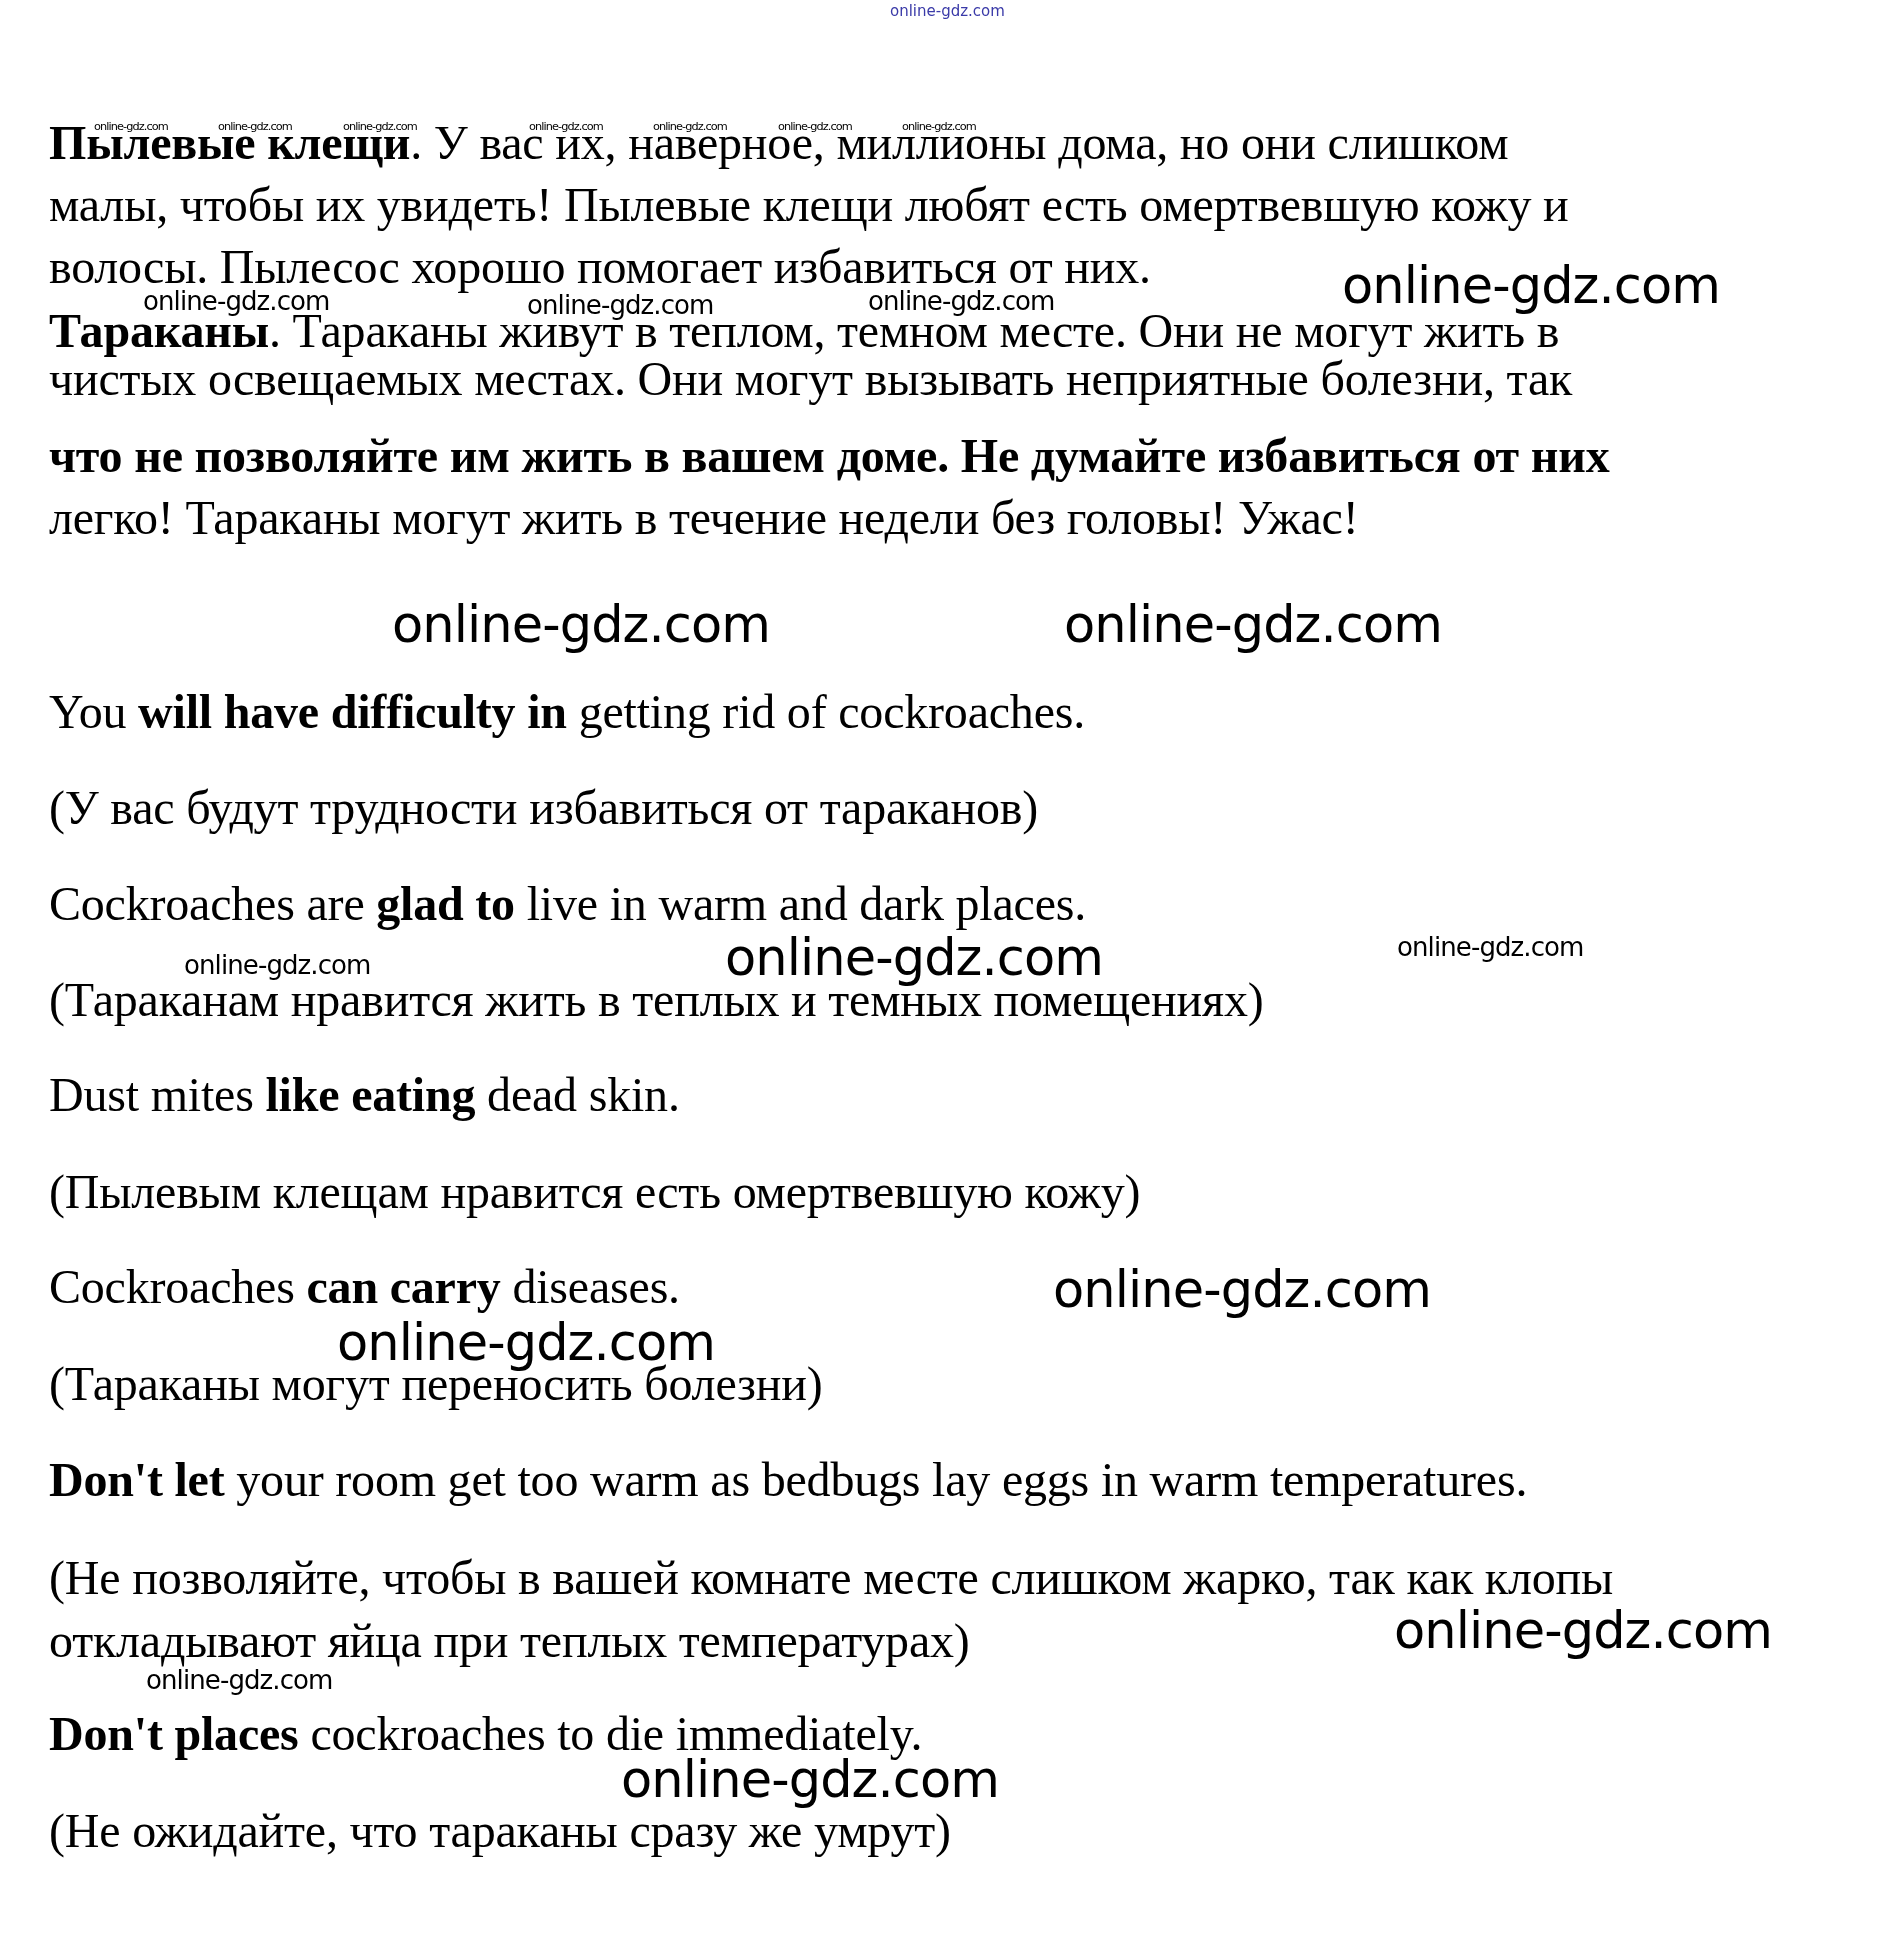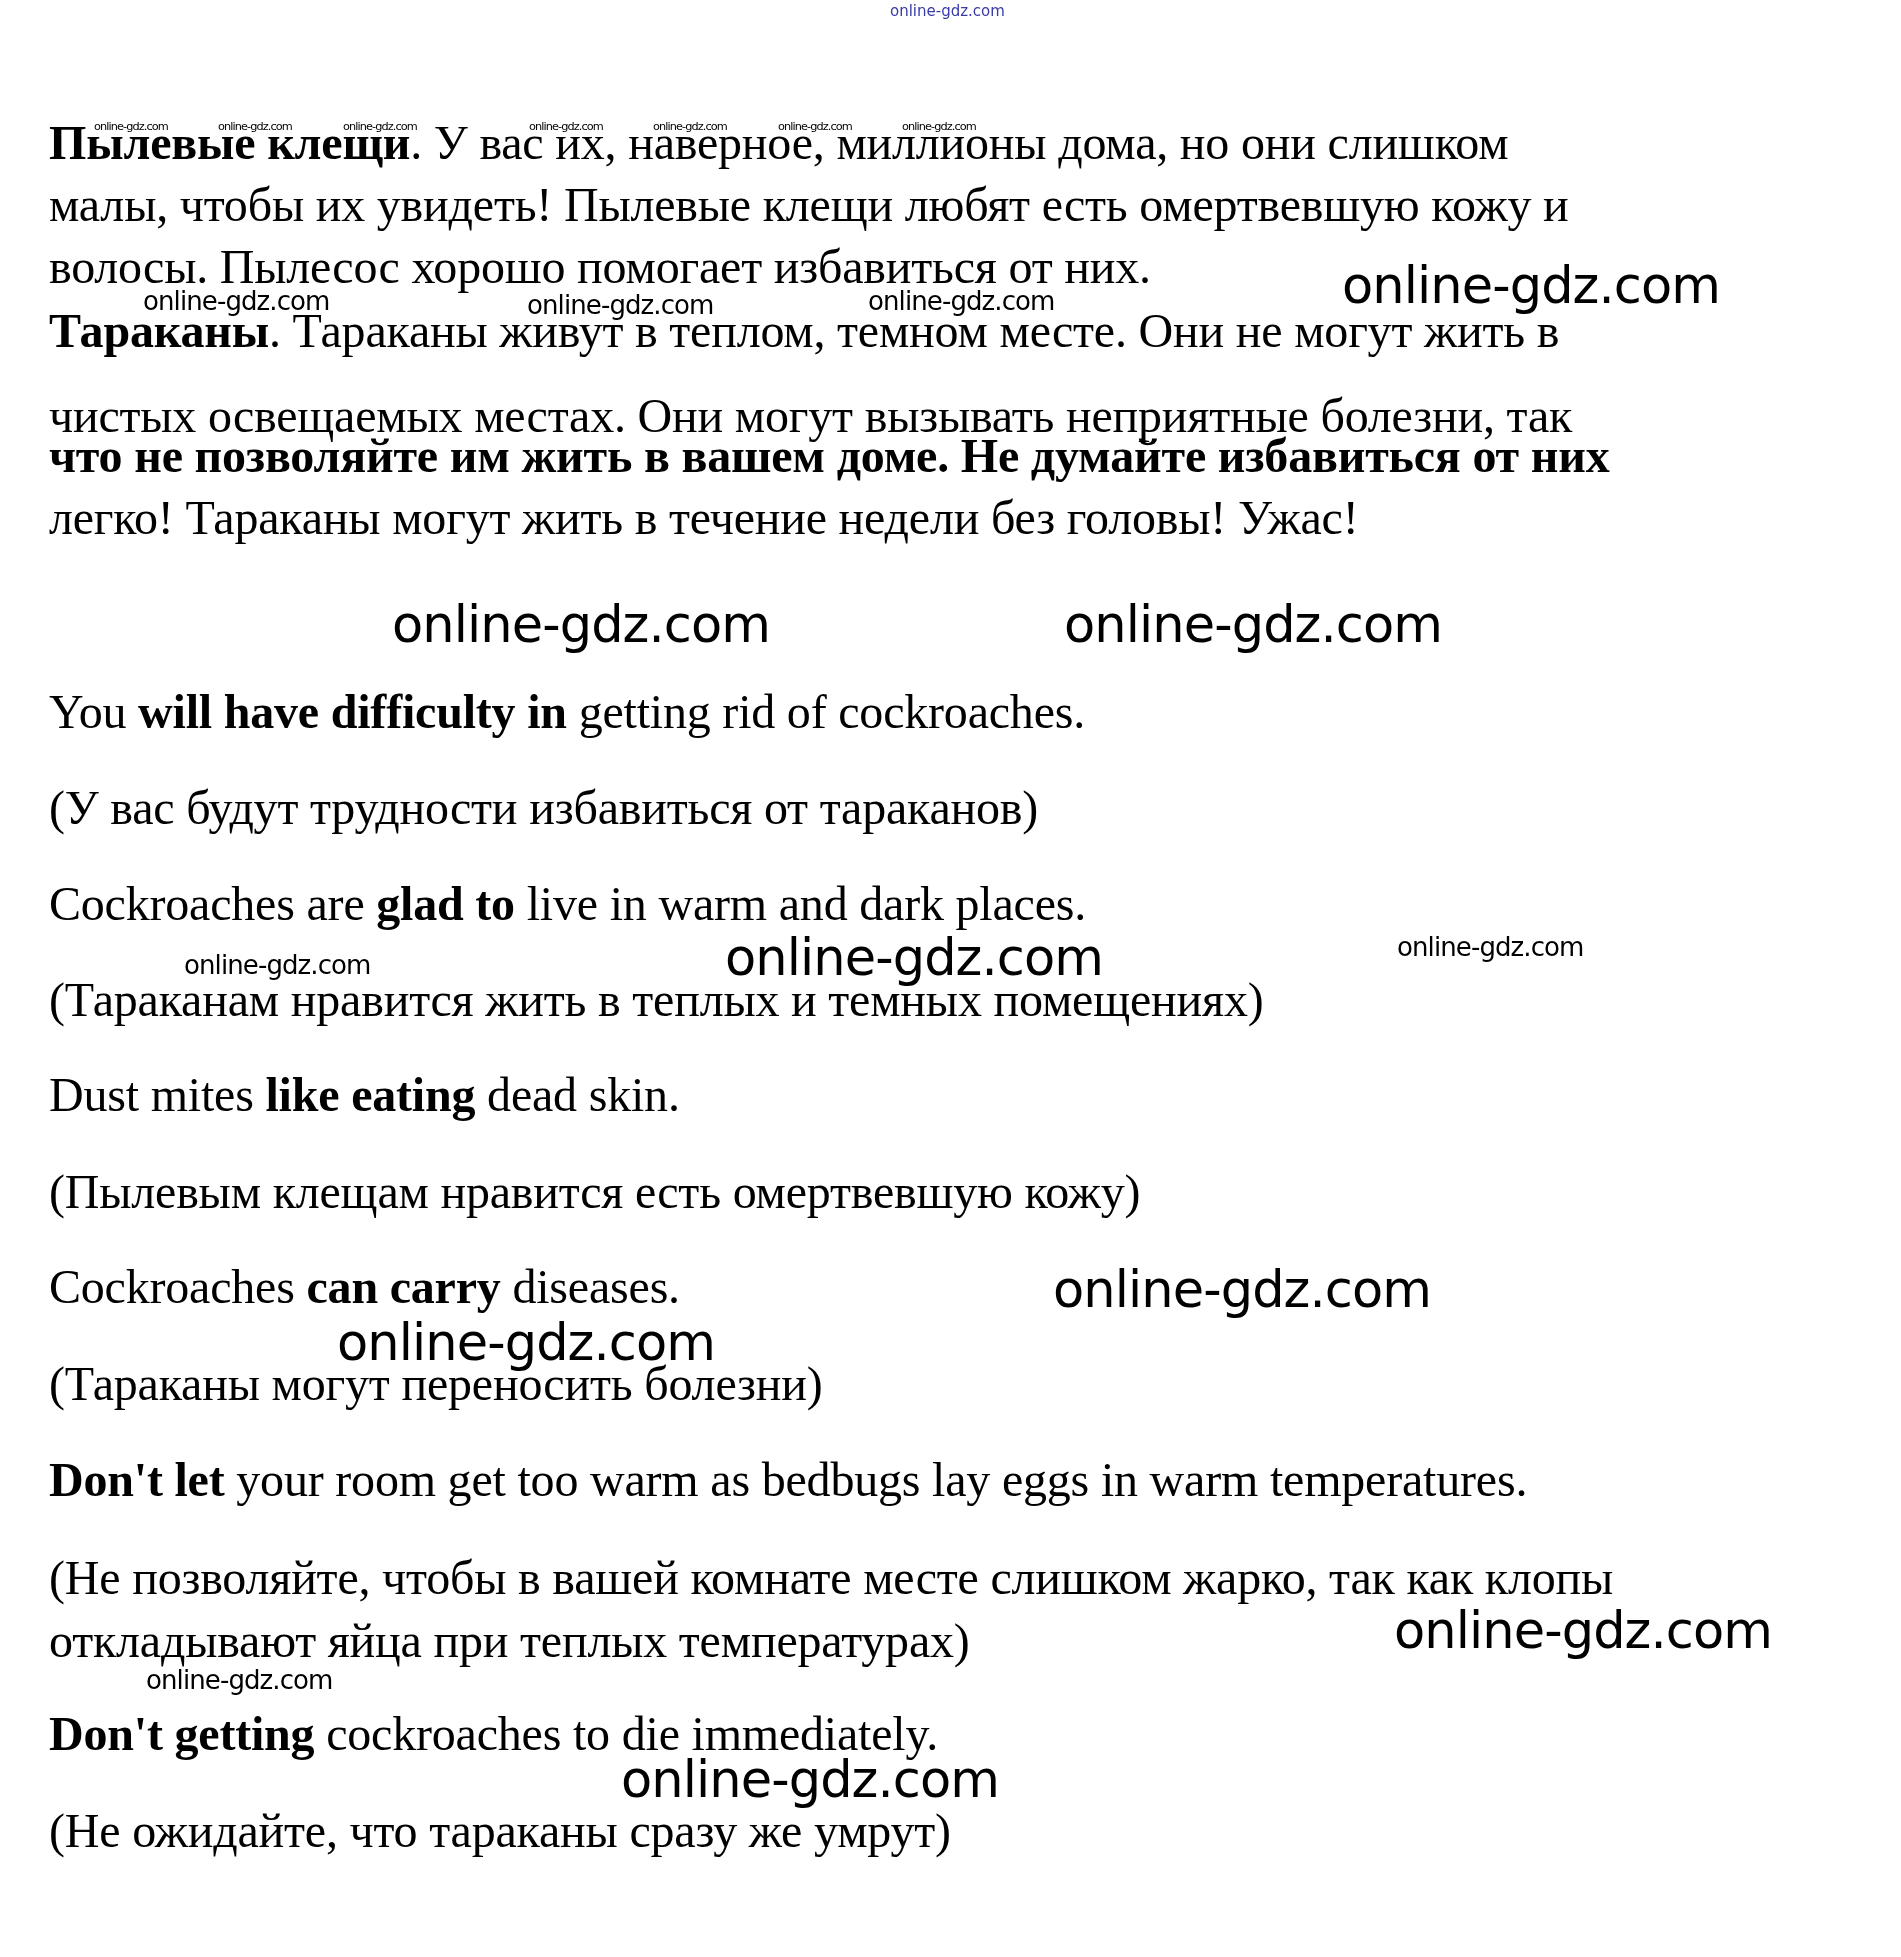--- a/index.html
+++ b/index.html
@@ -28,21 +28,21 @@
 <div class="line" style="top:115px;"><b>Пылевые клещи</b><span>. У вас их, наверное, миллионы дома, но они слишком</span></div>
 <div class="line" style="top:177px;">малы, чтобы их увидеть! Пылевые клещи любят есть омертвевшую кожу и</div>
 <div class="line" style="top:239px;text-align:center;">волосы. Пылесос хорошо помогает избавиться от них.</div>
 
 <div class="wm wm-big" style="left:1342px;top:256px;">online-gdz.com</div>
 <div class="wm wm-med" style="left:143px;top:286px;">online-gdz.com</div>
 <div class="wm wm-med" style="left:527px;top:290px;">online-gdz.com</div>
 <div class="wm wm-med" style="left:868px;top:286px;">online-gdz.com</div>
 
 <div class="line" style="top:303px;"><b>Тараканы</b><span>. Тараканы живут в теплом, темном месте. Они не могут жить в</span></div>
-<div class="line" style="top:388px;">чистых освещаемых местах. Они могут вызывать неприятные болезни, так</div>
+<div class="line" style="top:351px;">чистых освещаемых местах. Они могут вызывать неприятные болезни, так</div>
 <div class="line" style="top:428px;font-weight:bold;">что не позволяйте им жить в вашем доме. Не думайте избавиться от них</div>
 <div class="line" style="top:490px;">легко! Тараканы могут жить в течение недели без головы! Ужас!</div>
 
 <div class="wm wm-big" style="left:392px;top:595px;">online-gdz.com</div>
 <div class="wm wm-big" style="left:1064px;top:595px;">online-gdz.com</div>
 
 <div class="line" style="top:684px;"><span>You </span><b>will have difficulty in</b><span> getting rid of cockroaches.</span></div>
 <div class="line" style="top:780px;">(У вас будут трудности избавиться от тараканов)</div>
 <div class="line" style="top:876px;"><span>Cockroaches are </span><b>glad to</b><span> live in warm and dark places.</span></div>
 
@@ -59,16 +59,16 @@
 <div class="wm wm-big" style="left:337px;top:1313px;">online-gdz.com</div>
 
 <div class="line" style="top:1356px;">(Тараканы могут переносить болезни)</div>
 <div class="line" style="top:1452px;"><span></span><b>Don't let</b><span> your room get too warm as bedbugs lay eggs in warm temperatures.</span></div>
 <div class="line" style="top:1550px;">(Не позволяйте, чтобы в вашей комнате месте слишком жарко, так как клопы</div>
 <div class="line" style="top:1613px;">откладывают яйца при теплых температурах)</div>
 
 <div class="wm wm-big" style="left:1394px;top:1601px;">online-gdz.com</div>
 <div class="wm wm-med" style="left:146px;top:1665px;">online-gdz.com</div>
 
-<div class="line" style="top:1706px;"><span></span><b>Don't getting</b><span> cockroaches to die immediately.</span></div>
+<div class="line" style="top:1706px;"><span></span><b>Don't places</b><span> cockroaches to die immediately.</span></div>
 <div class="wm wm-big" style="left:621px;top:1750px;">online-gdz.com</div>
 <div class="line" style="top:1803px;">(Не ожидайте, что тараканы сразу же умрут)</div>
 
 
 </body></html>

